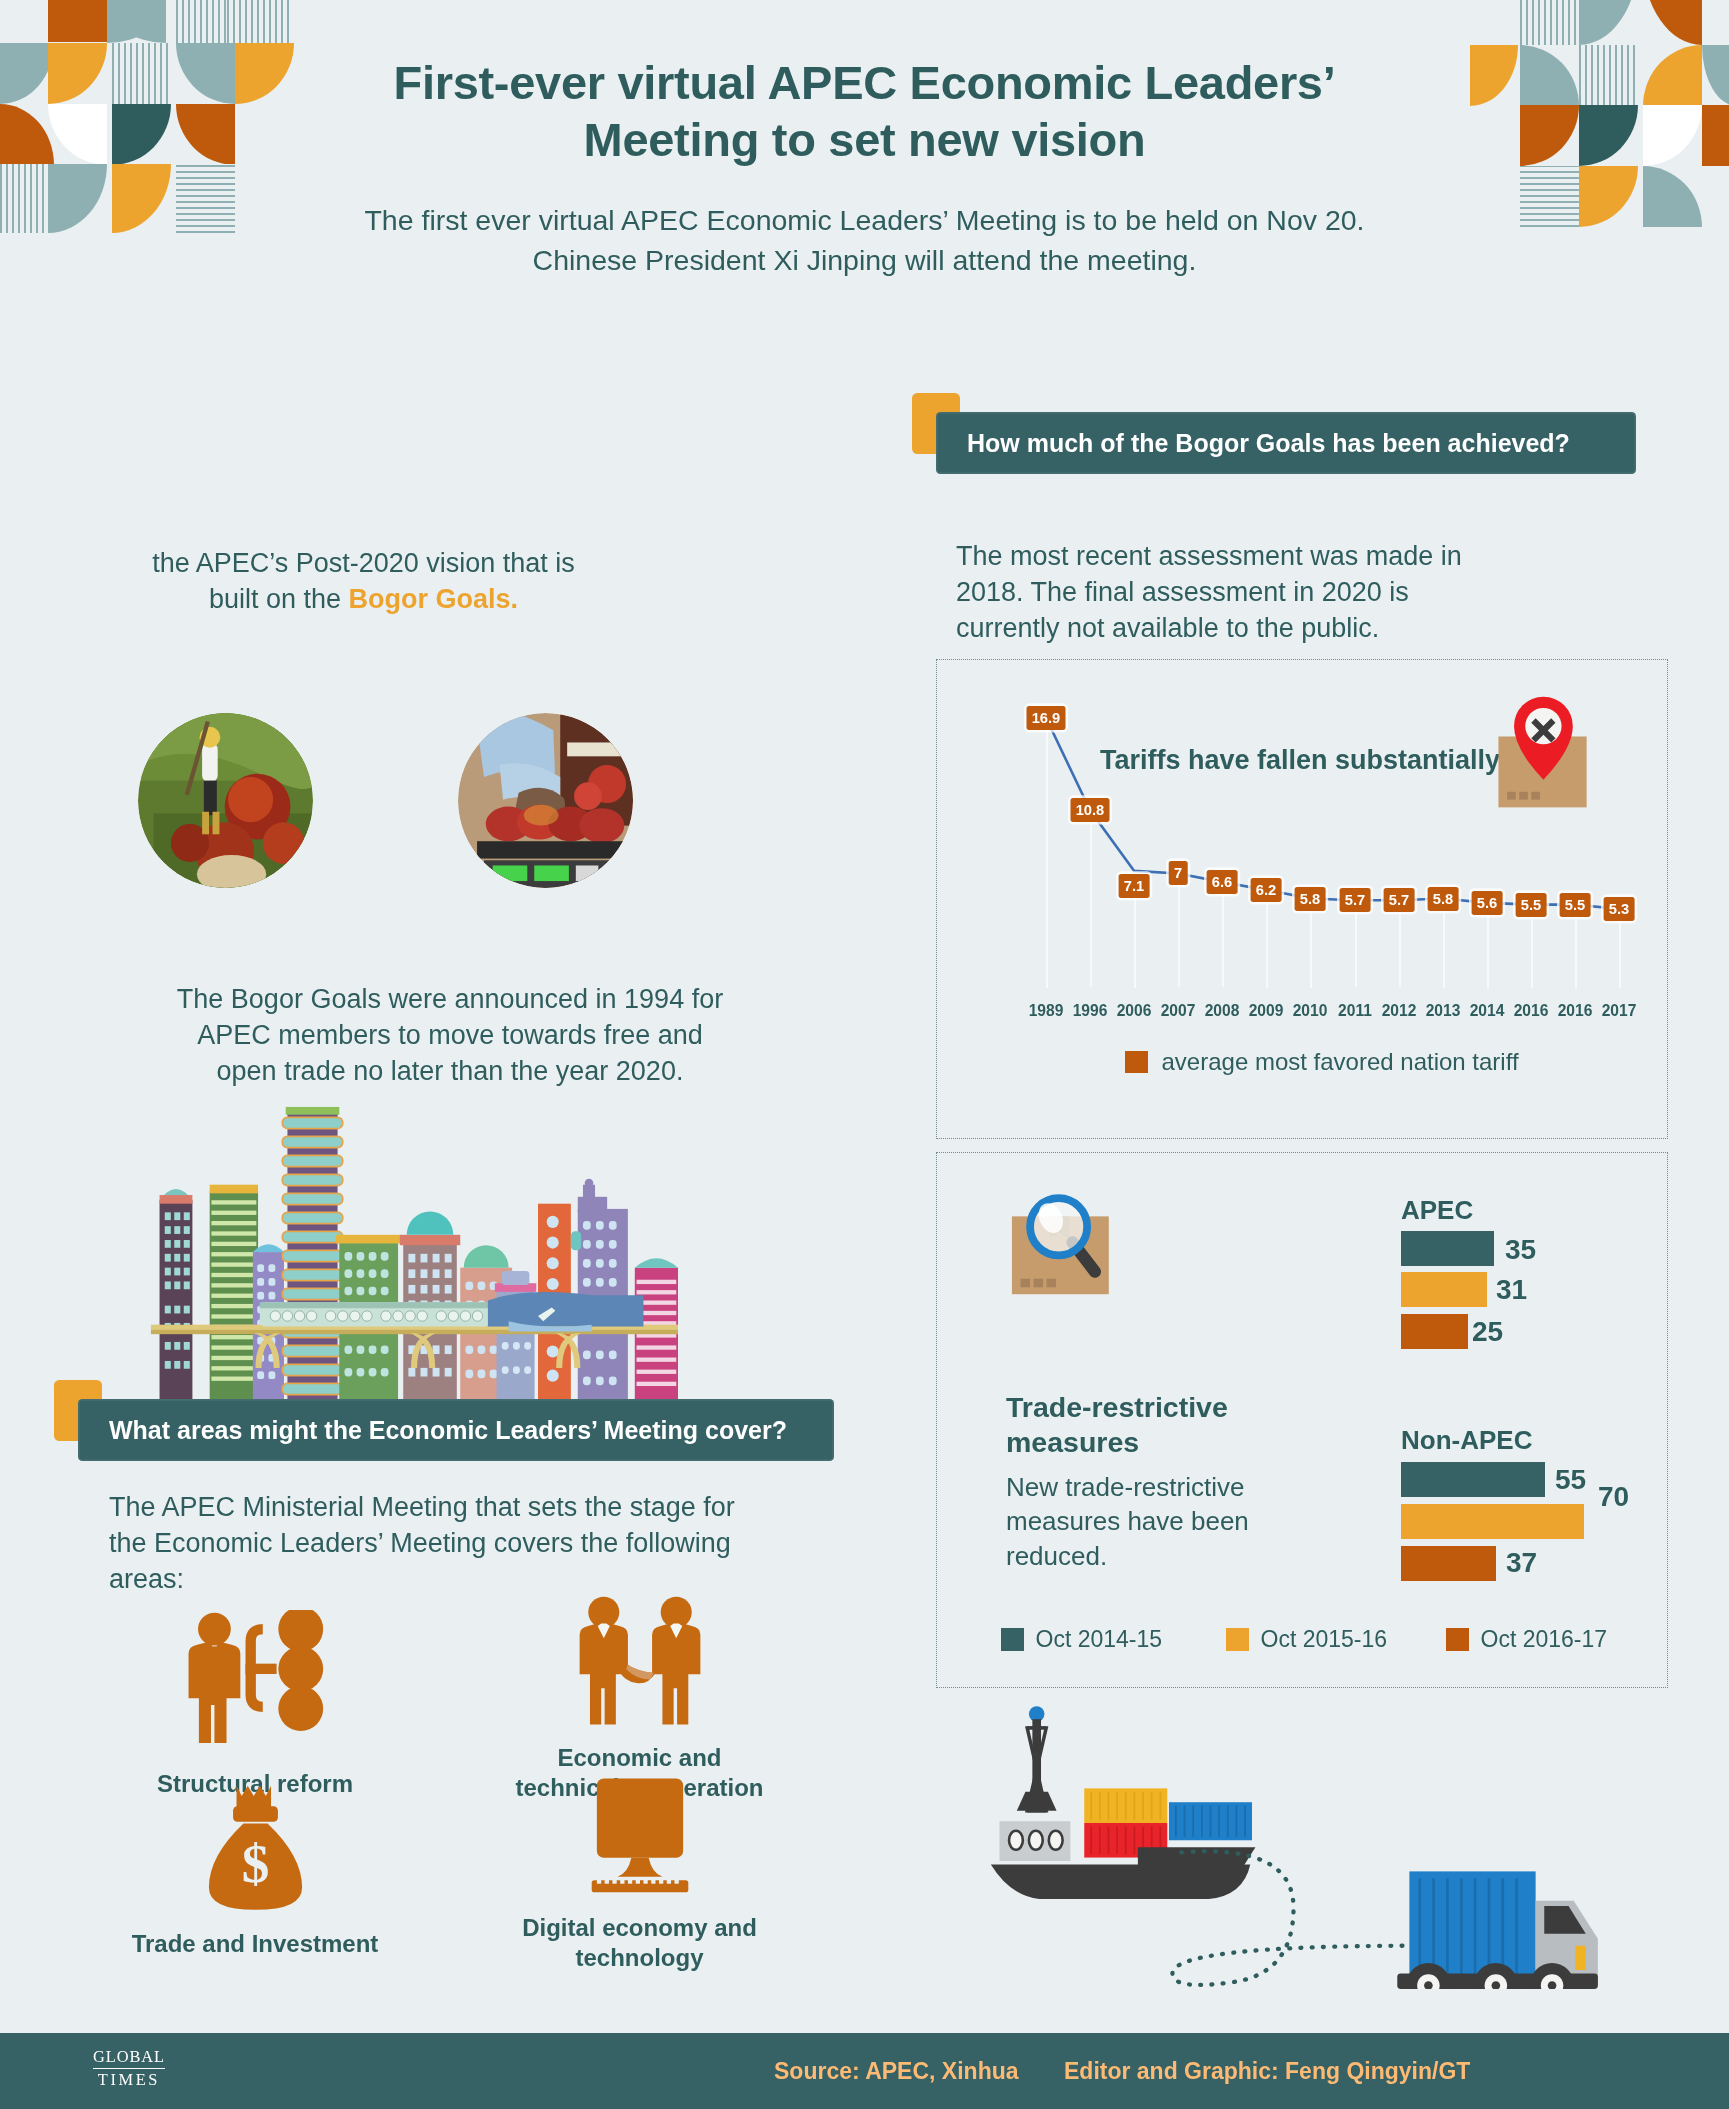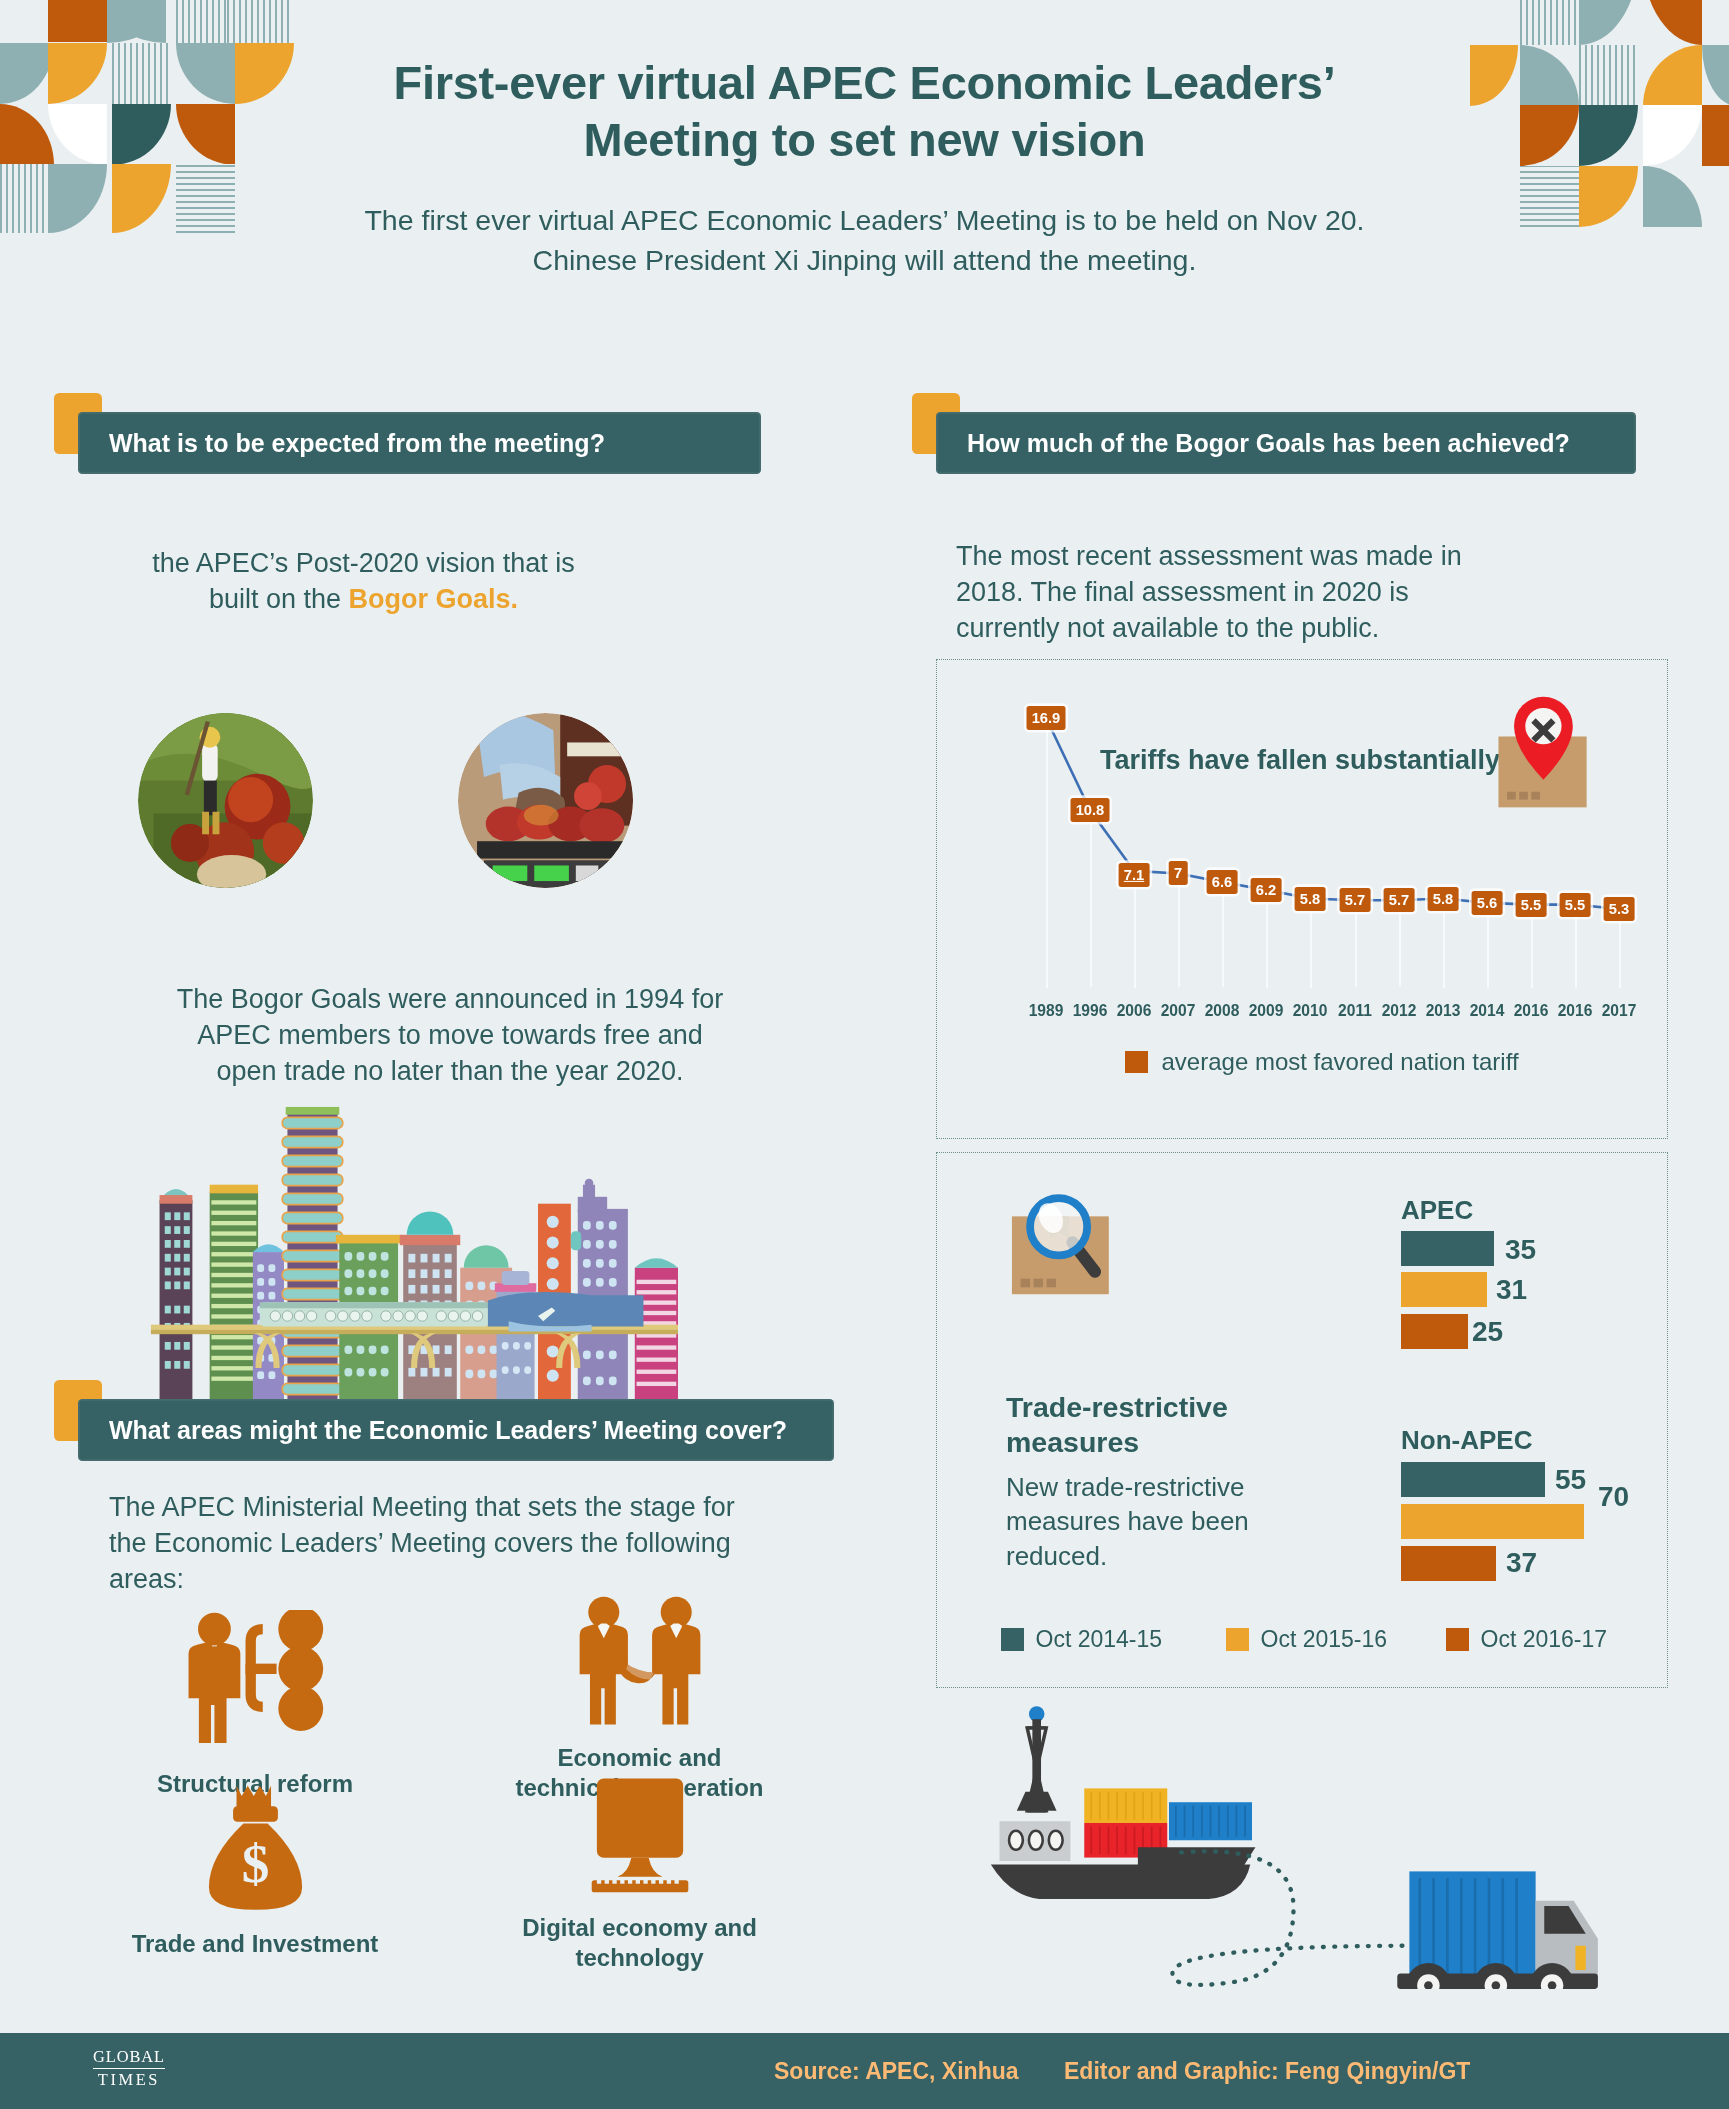--- a/index.html
+++ b/index.html
@@ -201,26 +201,20 @@
 
   <div class="headline">
     <div>First-ever virtual APEC Economic Leaders’</div>
     <div>Meeting to set new vision</div>
   </div>
   <div class="subhead">
     <div>The first ever virtual APEC Economic Leaders’ Meeting is to be held on Nov 20.</div>
     <div>Chinese President Xi Jinping will attend the meeting.</div>
   </div>
 
-  <div class="sec" style="left:54px;top:393px;width:709px;height:83px;">
-    <div class="tab"></div>
-    <div class="bar" style="width:683px;">
-      <span>What is to be expected from the meeting?</span>
-    </div>
-  </div>
 
   <div class="bodytext center" style="left:61px;top:545px;width:605px;">
     <div>the APEC’s Post-2020 vision that is</div>
     <div>
       <span>built on the </span><span class="hl">Bogor Goals.</span>
     </div>
   </div>
 
   <div class="photo" style="left:138px;top:713px;width:175px;height:175px;">
     <svg width="175" height="175" viewBox="0 0 202 202" aria-hidden="true">
@@ -710,21 +704,21 @@
     <div class="drop" style="left:595px;top:246px;height:83px;"></div>
     <div class="drop" style="left:639px;top:246px;height:83px;"></div>
     <div class="drop" style="left:683px;top:250px;height:79px;"></div>
 
     <svg width="732" height="480" style="position:absolute;left:0;top:0;" aria-hidden="true" viewBox="0 0 846 555">
       <polyline points="127,68 178,175 229,245 280,248 331,258 382,267 433,277 484,279 535,279 586,277 637,282 688,284 739,284 790,289" fill="none" stroke="#3d6fb5" stroke-width="3"></polyline>
     </svg>
 
     <div class="tlabel" style="left:110px;top:59px;">16.9</div>
     <div class="tlabel" style="left:154px;top:151px;">10.8</div>
-    <div class="tlabel" style="left:198px;top:216px;text-decoration:underline;">7.1</div>
+    <div class="tlabel" style="left:198px;top:227px;">7.1</div>
     <div class="tlabel" style="left:242px;top:214px;">7</div>
     <div class="tlabel" style="left:286px;top:223px;">6.6</div>
     <div class="tlabel" style="left:330px;top:231px;">6.2</div>
     <div class="tlabel" style="left:374px;top:240px;">5.8</div>
     <div class="tlabel" style="left:419px;top:241px;">5.7</div>
     <div class="tlabel" style="left:463px;top:241px;">5.7</div>
     <div class="tlabel" style="left:507px;top:240px;">5.8</div>
     <div class="tlabel" style="left:551px;top:244px;">5.6</div>
     <div class="tlabel" style="left:595px;top:246px;">5.5</div>
     <div class="tlabel" style="left:639px;top:246px;">5.5</div>

